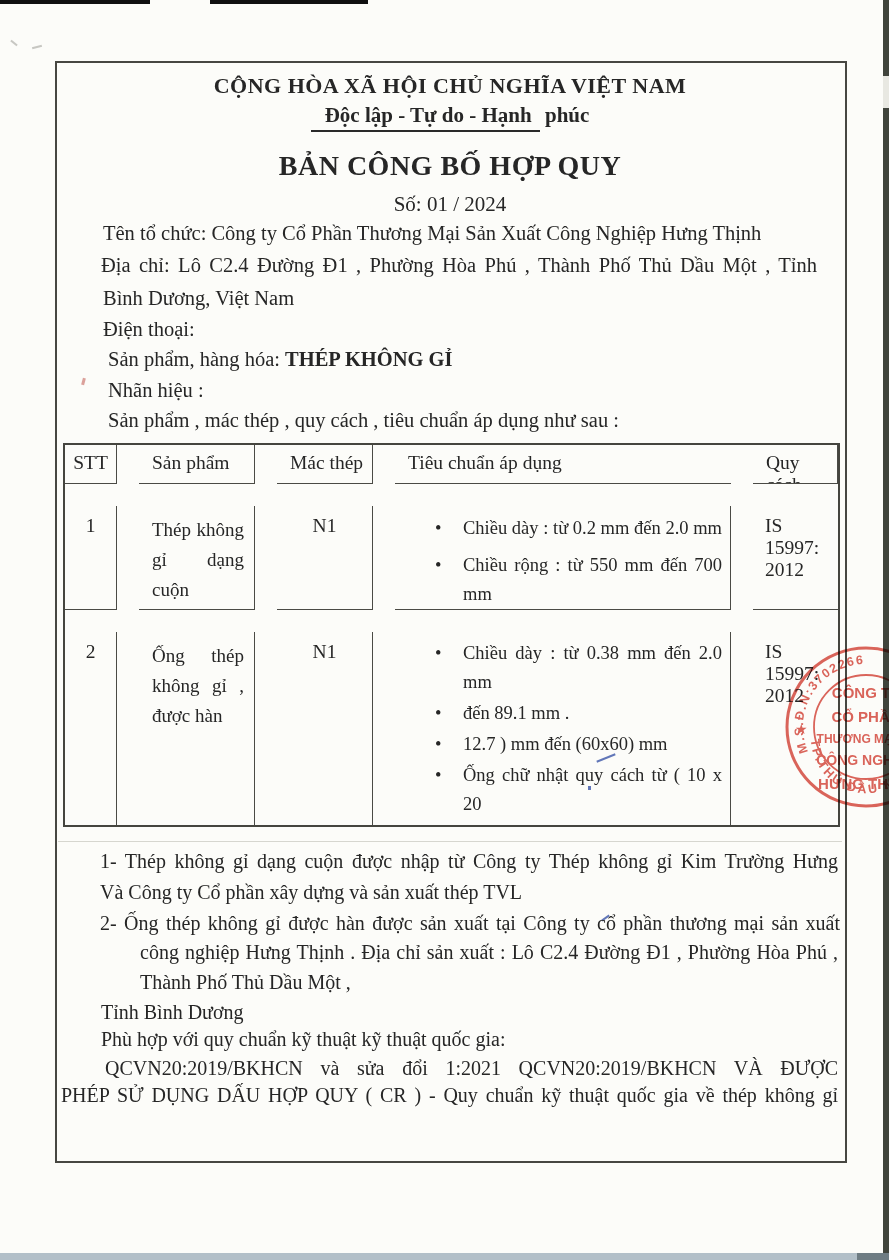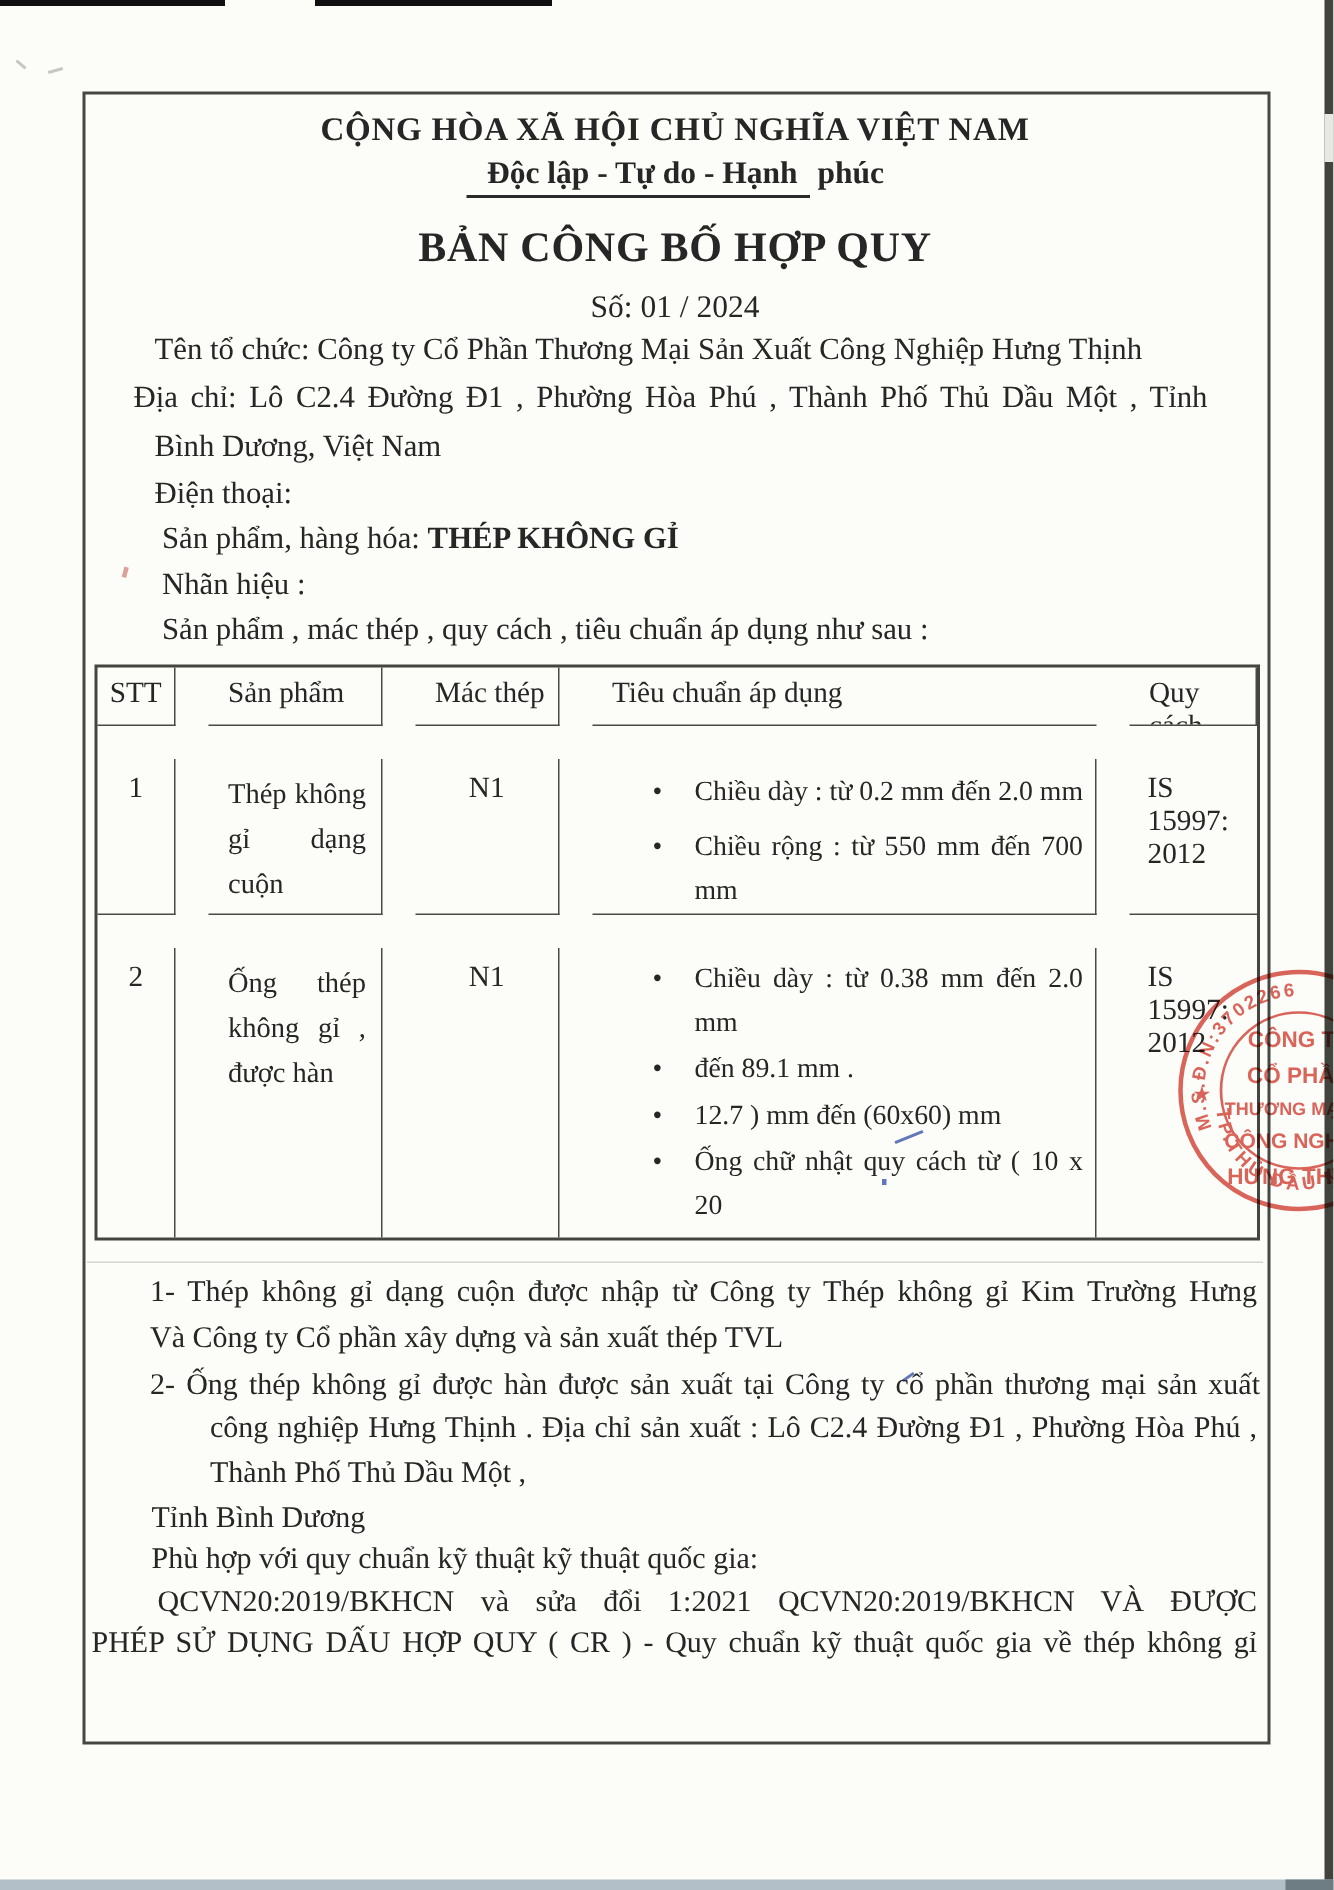--- a/index.html
+++ b/index.html
@@ -90,21 +90,21 @@
 <div class="shadow-line"></div>
 
 <div class="frame"></div>
 
 <div class="h-center nat1">CỘNG HÒA XÃ HỘI CHỦ NGHĨA VIỆT NAM</div>
 <div class="h-center motto"><span class="ul">Độc lập - Tự do - Hạnh</span><span> phúc</span></div>
 <div class="h-center doc-title">BẢN CÔNG BỐ HỢP QUY</div>
 <div class="h-center doc-num">Số: 01 / 2024</div>
 
 <div class="line" style="left:103px;top:222px;">Tên tổ chức: Công ty Cổ Phần Thương Mại Sản Xuất Công Nghiệp Hưng Thịnh</div>
-<div class="jline" style="left:89px;top:254px;width:716px;">Địa chỉ: Lô C2.4 Đường Đ1 , Phường Hòa Phú , Thành Phố Thủ Dầu Một , Tỉnh</div>
+<div class="jline" style="left:101px;top:254px;width:716px;">Địa chỉ: Lô C2.4 Đường Đ1 , Phường Hòa Phú , Thành Phố Thủ Dầu Một , Tỉnh</div>
 <div class="line" style="left:103px;top:287px;">Bình Dương, Việt Nam</div>
 <div class="line" style="left:103px;top:318px;">Điện thoại:</div>
 <div class="line" style="left:108px;top:348px;"><span>Sản phẩm, hàng hóa: </span><span class="b">THÉP KHÔNG GỈ</span></div>
 <div class="line" style="left:108px;top:379px;text-align:right;">Nhãn hiệu :</div>
 <div class="line" style="left:108px;top:409px;">Sản phẩm , mác thép , quy cách , tiêu chuẩn áp dụng như sau :</div>
 
 <div class="dtable">
 
   <div class="c th ctr">STT</div>
   <div class="c th">Sản phẩm</div>

